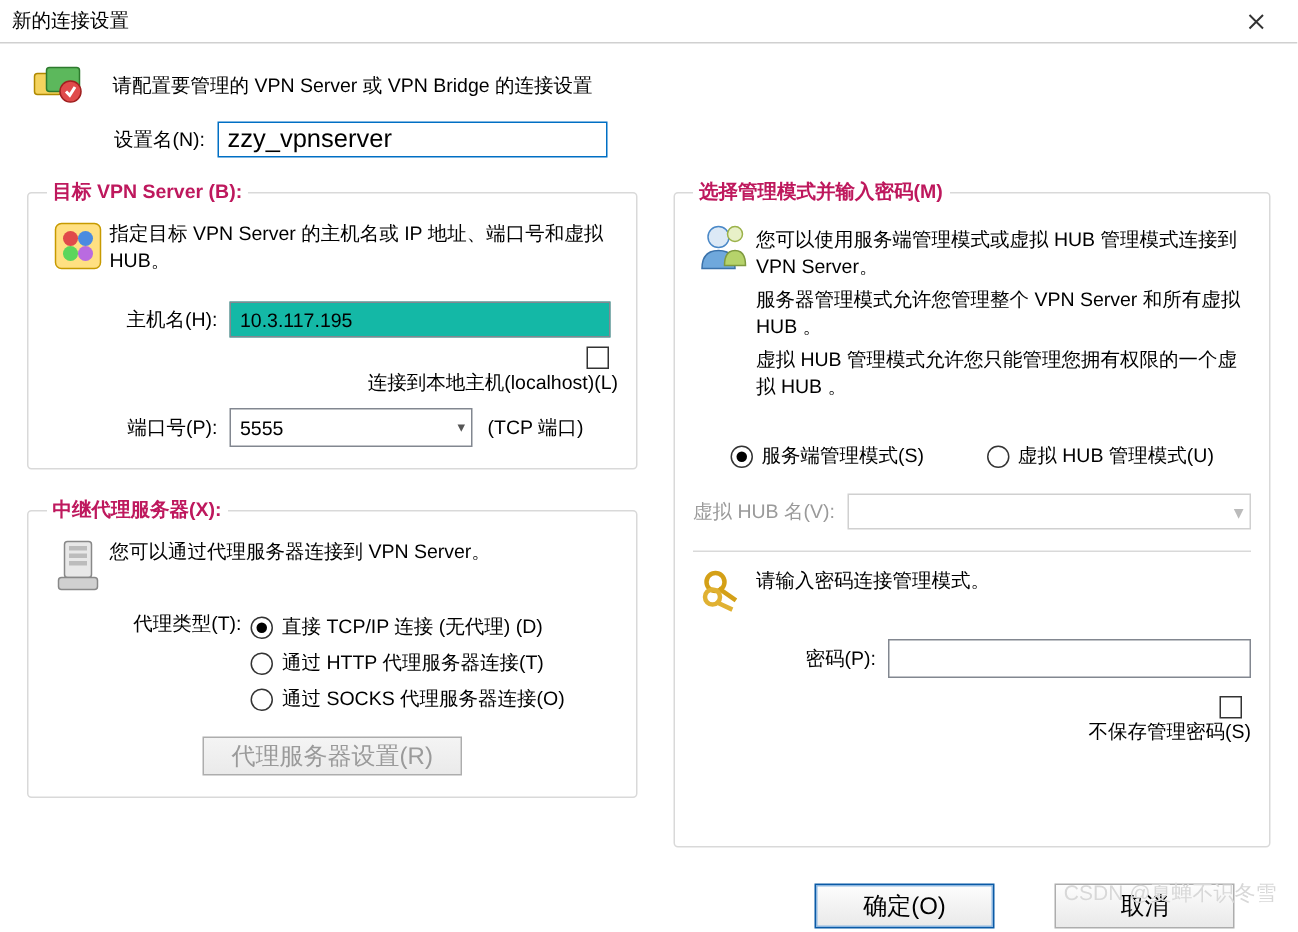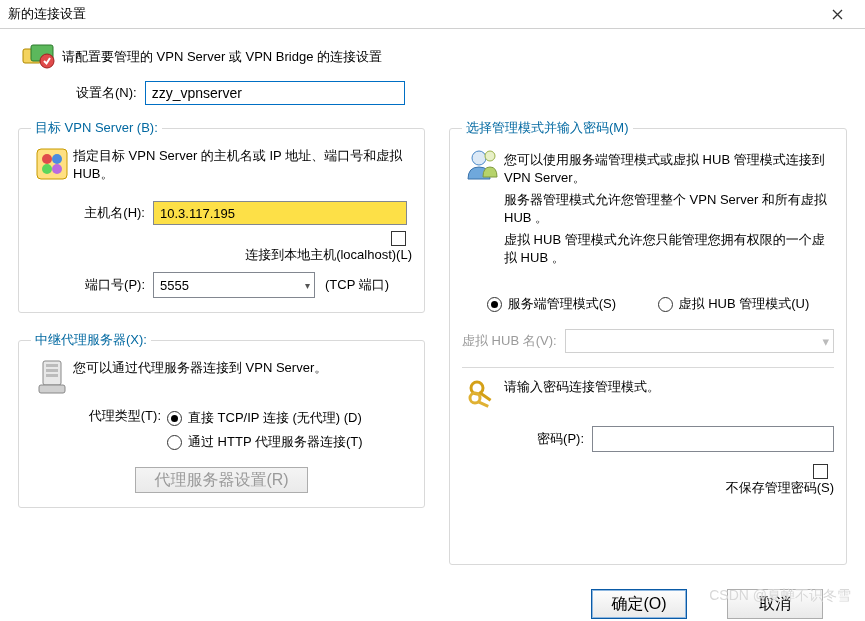--- a/index.html
+++ b/index.html
@@ -22,54 +22,54 @@
   .titlebar .close {
     width: 40px; height: 28px;
     display: flex; align-items: center; justify-content: center;
     font-size: 15px; color: #333;
     cursor: pointer;
   }
   .body { padding: 14px 18px 10px 18px; }
 
   .intro { display:flex; align-items:center; margin-bottom: 10px;}
   .intro .icon-box { width: 40px; display:flex; justify-content:center; }
-  .intro .text { margin-left: 4px; }
+  .intro .text { margin-left: 17px; }
 
   .name-row { display:flex; align-items:center; margin: 8px 0 14px 58px; }
   .name-row label { margin-right: 8px; }
   .name-row input {
     width: 246px; height: 22px;
     border: 1px solid #006fc4;
     padding: 0 6px;
-    font-family: inherit; font-size: 14px;
+    font-family: inherit; font-size: 17px;
   }
 
   .columns { display:flex; }
   .col-left { width: 412px; }
   .col-right { width: 400px; margin-left: 24px;}
 
   fieldset {
     border: 1px solid #d9d9d9;
     border-radius: 3px;
     margin: 0 0 18px 0;
     padding: 10px 12px 14px 12px;
   }
-  legend { padding: 0 4px; color: #0369a1; }
+  legend { padding: 0 4px; color: #be185d; font-weight: bold; }
 
   .fs-row { display:flex; align-items:flex-start; }
   .fs-icon { width: 42px; display:flex; justify-content:center; }
   .fs-desc { flex:1; }
 
   .form-row { display:flex; align-items:center; margin-top: 6px; margin-left: 30px;}
   .form-row .lbl { width: 84px; text-align: right; margin-right: 8px; }
   .text-input {
     width: 240px; height: 22px;
     border: 1px solid #828790;
     padding: 0 6px; font-family: inherit; font-size: 13px;
-    background:#fde047;
+    background:#14b8a6;
   }
   .select-input {
     width: 150px; height: 24px;
     border: 1px solid #828790;
     background:#fff;
     display:flex; align-items:center; justify-content:space-between;
     padding: 0 4px 0 6px;
   }
   .select-input .chev { font-size: 10px; color:#555;}
   .after-select { margin-left: 10px;}
@@ -99,21 +99,21 @@
     flex:1; height:22px; border:1px solid #d0d0d0; margin-left:8px;
     display:flex; align-items:center; justify-content:flex-end; padding-right:4px;
     background:#fff;
   }
   .sep { border:none; border-top:1px solid #d9d9d9; margin: 14px 0 10px 0;}
 
   .pw-row .lbl { width:82px; text-align:right; margin-right:8px;}
   .pw-input { width: 236px; height:22px; border:1px solid #828790; background:#fff;}
 
   .footer { display:flex; justify-content:flex-end; padding: 6px 24px 0 0;}
-  .footer .btn { width:96px; height:30px; margin-left: 40px;}
+  .footer .btn { width:120px; height:30px; margin-left: 40px;}
 
   .watermark {
     position:absolute; right:14px; bottom:16px;
     color:#d8d8d8; font-size:14px; pointer-events:none;
     font-style: normal;
   }
 </style>
 </head>
 <body>
 
@@ -204,20 +204,24 @@
             <div style="width:100px; text-align:right; padding-top:4px; margin-right:6px;">代理类型(T):</div>
             <div>
               <div class="radio-row">
                 <div class="radio checked"></div>
                 <span>直接 TCP/IP 连接 (无代理) (D)</span>
               </div>
               <div class="radio-row">
                 <div class="radio"></div>
                 <span>通过 HTTP 代理服务器连接(T)</span>
               </div>
+              <div class="radio-row">
+                <div class="radio"></div>
+                <span>通过 SOCKS 代理服务器连接(O)</span>
+              </div>
             </div>
           </div>
         </div>
 
         <div class="proxy-btn-row">
           <button class="btn disabled">代理服务器设置(R)</button>
         </div>
       </fieldset>
 
     </div>

